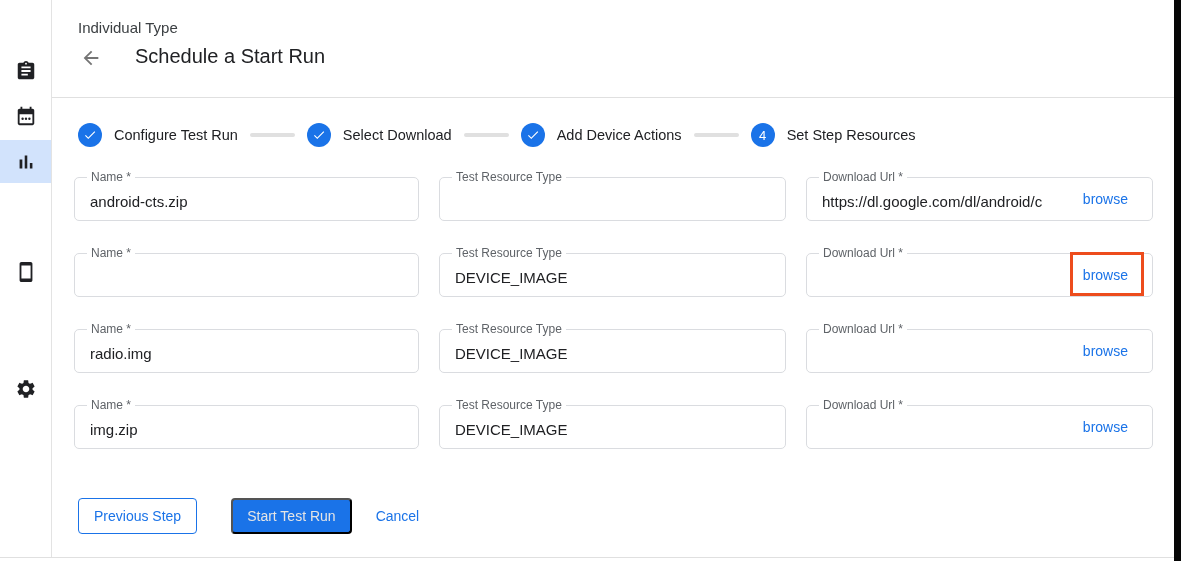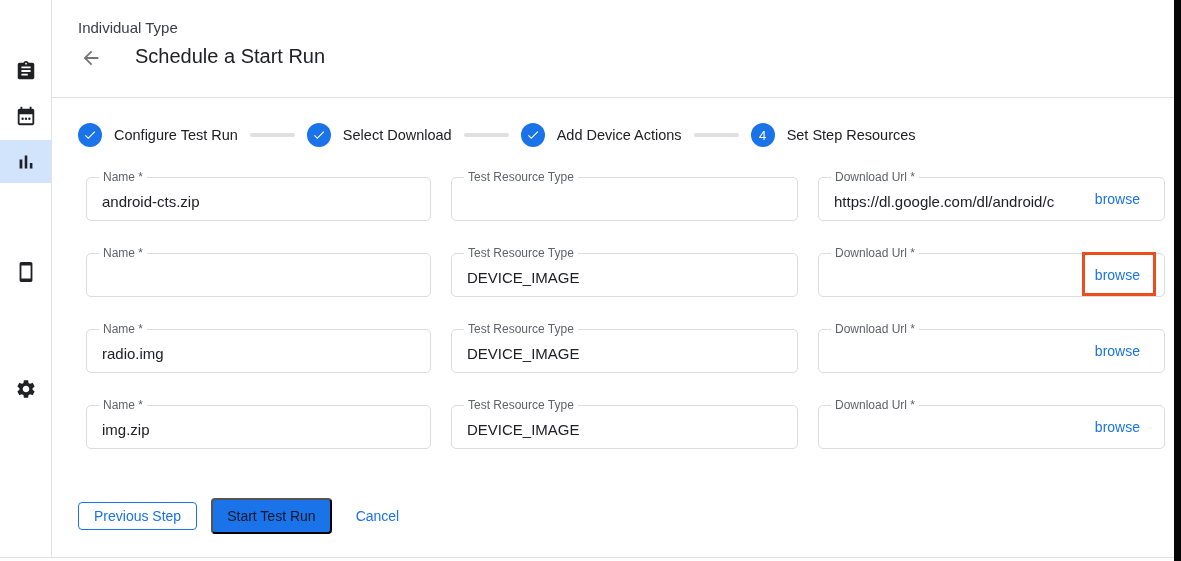--- a/index.html
+++ b/index.html
@@ -40,21 +40,21 @@
   .step-circle {
     width:24px; height:24px; border-radius:50%; background:#1a73e8;
     display:flex; align-items:center; justify-content:center; flex:none;
   }
   .step-circle svg { width:14px; height:14px; fill:#ffffff; }
   .step-num { color:#fff; font-size:13px; font-weight:500; }
   .step-label { margin-left:12px; font-size:14.5px; font-weight:500; color:#202124; white-space:nowrap; }
   .connector { width:45px; height:4px; border-radius:2px; background:#e0e0e0; margin:0 12px; flex:none; }
   
   .form-grid {
-    position:absolute; left:86px; top:177px;
+    position:absolute; left:74px; top:177px;
     display:grid; grid-template-columns:345px 347px 347px;
     column-gap:20px; row-gap:32px;
   }
   .field {
     position:relative; height:44px; background:#fff;
     border:1px solid #dadce0; border-radius:5px;
   }
   .field-label {
     position:absolute; top:-9px; left:12px; background:#fff; padding:0 4px;
     font-size:12px; color:#5f6368; white-space:nowrap; line-height:16px;
@@ -68,24 +68,24 @@
   .browse-btn {
     position:absolute; right:24px; top:0; height:42px; line-height:42px;
     font-size:14px; color:#1a73e8; cursor:pointer; white-space:nowrap;text-align:right;
   }
   .highlight-box {
     position:absolute; right:8px; top:-2px; width:74px; height:44px;
     border:3px solid #ed4c1c; z-index:3; pointer-events:none;
   }
   
   .actions { position:absolute; left:78px; top:498px; display:flex; align-items:center; }
-  .btn { height:28px; font-size:14px; font-weight:500; border-radius:4px;
+  .btn { height:36px; font-size:14px; font-weight:500; border-radius:4px;
          display:flex; align-items:center; cursor:pointer; white-space:nowrap; }
   .btn-outline { border:1px solid #1a73e8; color:#1a73e8; background:#fff; padding:0 15px; }
-  .btn-filled  { background:#1a73e8; color:#0f172a; padding:16px 14px; margin-left:14px; }
+  .btn-filled  { background:#1a73e8; color:#e5e5e5; padding:16px 14px; margin-left:34px; }
   .btn-text    { color:#1a73e8; padding:0; margin-left:24px; }
 </style>
 </head>
 <body>
 
 <div class="sidebar">
   <div class="side-item" style="top:49px">
     <svg viewBox="0 0 24 24">
         <path d="M19 3h-4.18C14.4 1.84 13.3 1 12 1c-1.3 0-2.4.84-2.82 2H5c-1.1 0-2 .9-2 2v14c0 1.1.9 2 2 2h14c1.1 0 2-.9 2-2V5c0-1.1-.9-2-2-2zm-7 0c.55 0 1 .45 1 1s-.45 1-1 1-1-.45-1-1 .45-1 1-1zm2 14H7v-2h7v2zm3-4H7v-2h10v2zm0-4H7V7h10v2z"></path>
       </svg>

